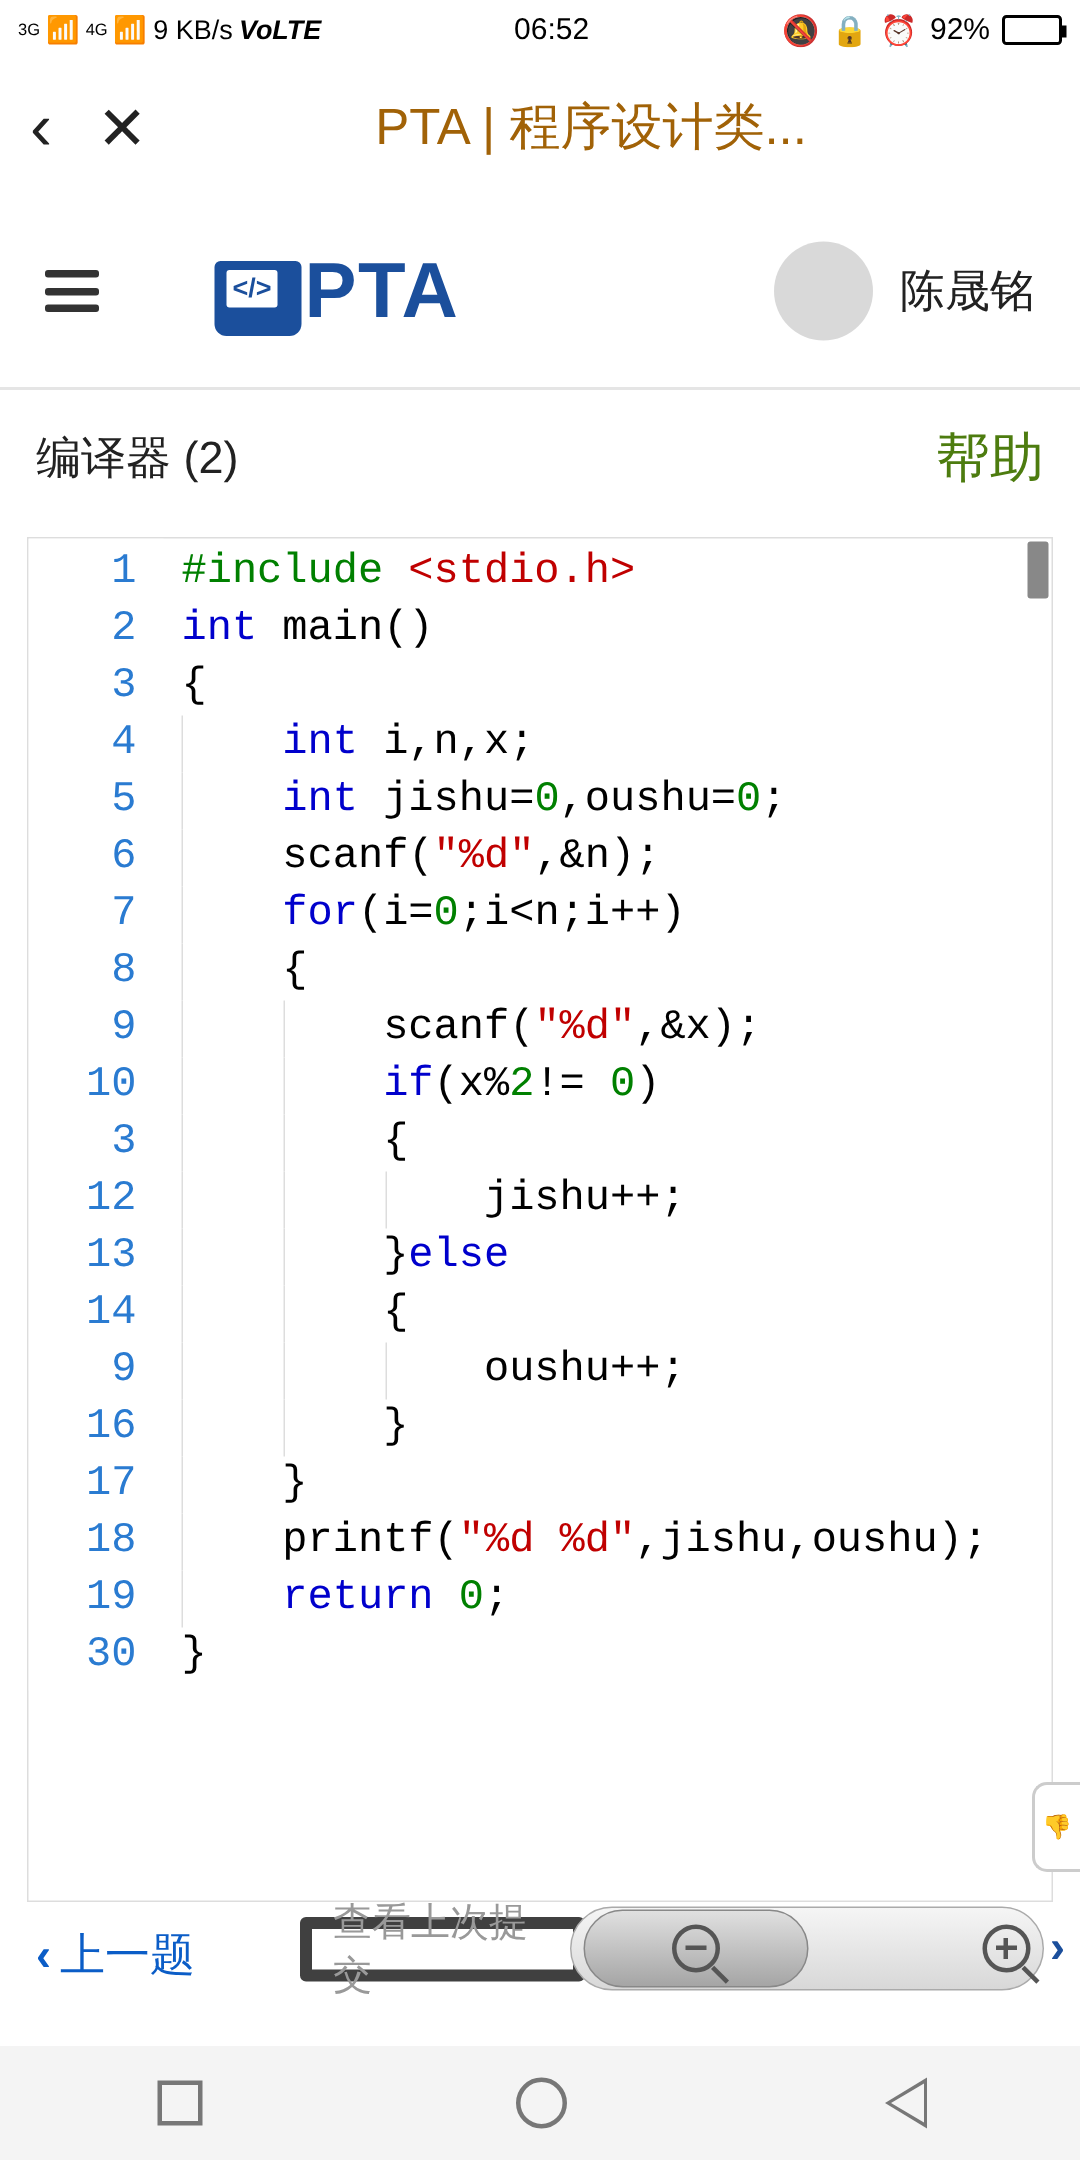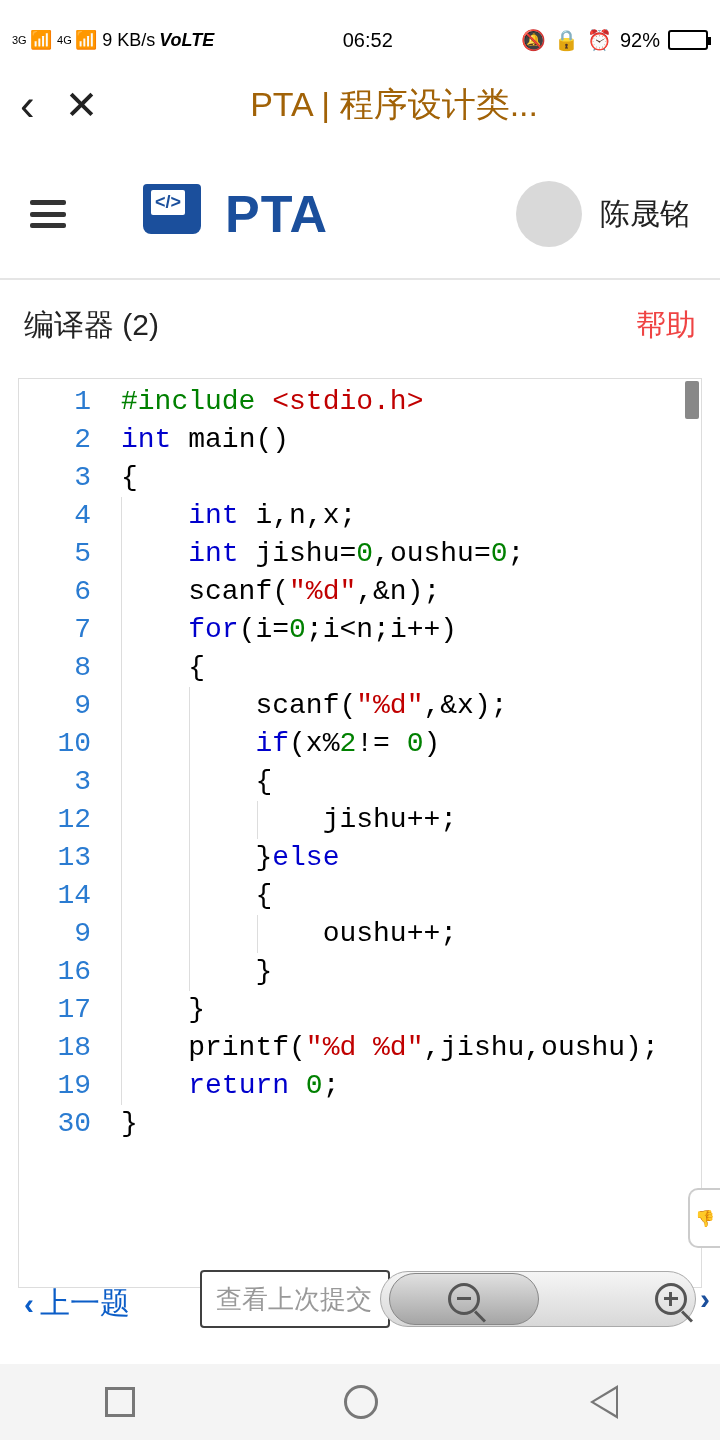--- a/index.html
+++ b/index.html
@@ -1,70 +1,70 @@
 <!DOCTYPE html>
 <html><head>
 <meta charset="utf-8">
 <style>
 * { margin: 0; padding: 0; box-sizing: border-box; }
 body { font-family: -apple-system, "Helvetica Neue", Arial, sans-serif; width: 720px; height: 1440px; background: #fff; overflow: hidden; position: relative; }
 
 
-.status-bar { height: 40px; display: flex; align-items: center; justify-content: space-between; padding: 0 12px; font-size: 20px; margin-top: 20px; }
+.status-bar { height: 40px; display: flex; align-items: center; justify-content: space-between; padding: 0 12px; font-size: 20px; }
 .status-left { display: flex; align-items: center; gap: 4px; font-size: 18px; }
 .status-right { display: flex; align-items: center; gap: 8px; font-size: 20px; }
 .sig { font-size: 11px; }
 .volte { font-style: italic; font-weight: 700; }
 .battery-box { display: inline-block; width: 40px; height: 20px; border: 2px solid #000; border-radius: 3px; position: relative; }
 .battery-box::after { content:''; position:absolute; right:-5px; top:5px; width:3px; height:8px; background:#000; }
 .battery-fill { background:#000; height:100%; width:92%; }
 
 
 .browser-bar { height: 90px; display: flex; align-items: center; padding: 0 20px; gap: 30px; }
 .chevron-back { font-size: 44px; font-weight: 300; color: #222; }
 .close-x { font-size: 40px; font-weight: 300; color: #222; }
 .page-title { font-size: 34px; color: #a16207; flex: 1; text-align: center; white-space: nowrap; overflow: hidden; text-overflow: ellipsis; padding-right: 40px;}
 
 
 .app-header { height: 130px; display: flex; align-items: center; padding: 0 30px; border-bottom: 2px solid #e5e5e5; }
 .menu-icon { width: 36px; height: 28px; display: flex; flex-direction: column; justify-content: space-between; margin-right: 30px; }
 .menu-icon span { height: 5px; background:#333; border-radius:2px; }
-.logo { display: flex; align-items: flex-start; gap: 24px; padding-left: 47px; }
+.logo { display: flex; align-items: flex-end; gap: 2px; padding-left: 47px; }
 .logo-mark { width: 58px; height: 50px; background:#1b4f9c; position:relative; border-radius:4px 4px 8px 8px;}
 .logo-mark::before{content:'</>';position:absolute;top:6px;left:8px;color:#1b4f9c;background:#fff;font-size:18px;font-weight:bold;padding:2px 4px;border-radius:2px;}
 .logo-text { font-size: 52px; font-weight: 900; color: #1b4f9c; letter-spacing: 1px; }
 .spacer { flex: 1; }
 .avatar { width: 66px; height: 66px; border-radius: 50%; background: #d9d9d9; margin-right: 18px; }
 .username { font-size: 30px; color: #222; text-align: right; }
 
 
 .toolbar { height: 90px; display: flex; align-items: center; padding: 0 24px; gap: 32px; }
 .compiler-label { font-size: 30px; color: #222; }
 .compiler-select { border: 1px solid #bbb; height: 62px; padding: 0 20px; display: flex; align-items: center; font-size: 28px; color: #333; gap: 20px; margin-left: 40px;}
 .compiler-select .tri { font-size: 16px; color:#444;}
-.help-link { margin-left: auto; font-size: 30px; color: #ef4444; }
+.help-link { margin-left: auto; font-size: 36px; color: #4d7c0f; }
 
 
 .editor { margin: 8px 18px 0 18px; border: 1px solid #ddd; background: #fff; font-family: "Courier New", monospace; font-size: 28px; line-height: 38px; position: relative; height: 910px; overflow: hidden;}
 .editor-inner { display: flex; }
 .gutter { width: 90px; text-align: right; padding: 4px 18px 4px 0; color: #2a7bd1; background:#fff; border-right: 0; }
 .gutter div { height: 38px; }
 .code { padding: 4px 0 4px 12px; white-space: pre; color: #000; }
 .code .line { height: 38px; display:block; position:relative;}
 .indent-guide{position:absolute;left:0;top:0;bottom:0;border-left:1px solid #ddd;}
 .kw { color: #0000cc; }
 .pp { color: #008000; }
 .hdr{ color: #c00000; }
 .num { color: #008000; }
 .str { color: #c00000; }
 .scroll-knob{position:absolute;right:2px;top:2px;width:14px;height:38px;background:#888;border-radius:2px;}
 
 
 .zoom-track { position: absolute; bottom: 110px; left: 200px; right: 10px; height: 62px; display:flex; align-items:center;}
-.search-box { flex:0 0 190px; height: 58px; border:2px solid #404040; border-radius:4px; padding:0 14px; display:flex; align-items:center; color:#999; font-size:26px; background:#fff;}
+.search-box { flex:0 0 190px; height: 43px; border:8px solid #404040; border-radius:4px; padding:0 14px; display:flex; align-items:center; color:#999; font-size:26px; background:#fff;}
 .zoom-bar { flex:1; height:56px; background: linear-gradient(#f5f5f5,#d8d8d8); border:1px solid #aaa; border-radius:28px; display:flex; align-items:center; justify-content:space-between; padding:0 8px; margin-left:-10px;}
 .zoom-knob { width:150px; height:52px; background:linear-gradient(#e0e0e0,#a5a5a5); border:1px solid #888; border-radius:26px; display:flex; align-items:center; justify-content:center;}
 .mag { width:32px;height:32px;border:3px solid #555;border-radius:50%;position:relative;}
 .mag::after{content:'';position:absolute;width:14px;height:3px;background:#555;bottom:-6px;right:-10px;transform:rotate(45deg);}
 .mag.minus::before{content:'';position:absolute;left:6px;top:11px;width:14px;height:3px;background:#555;}
 .mag.plus::before{content:'';position:absolute;left:6px;top:11px;width:14px;height:3px;background:#555;box-shadow:0 0 #555;}
 .mag.plus span{position:absolute;left:11px;top:6px;width:3px;height:14px;background:#555;}
 .next-arrow{font-size:30px;color:#1b4f9c;font-weight:bold;margin-left:4px;}
 
 

